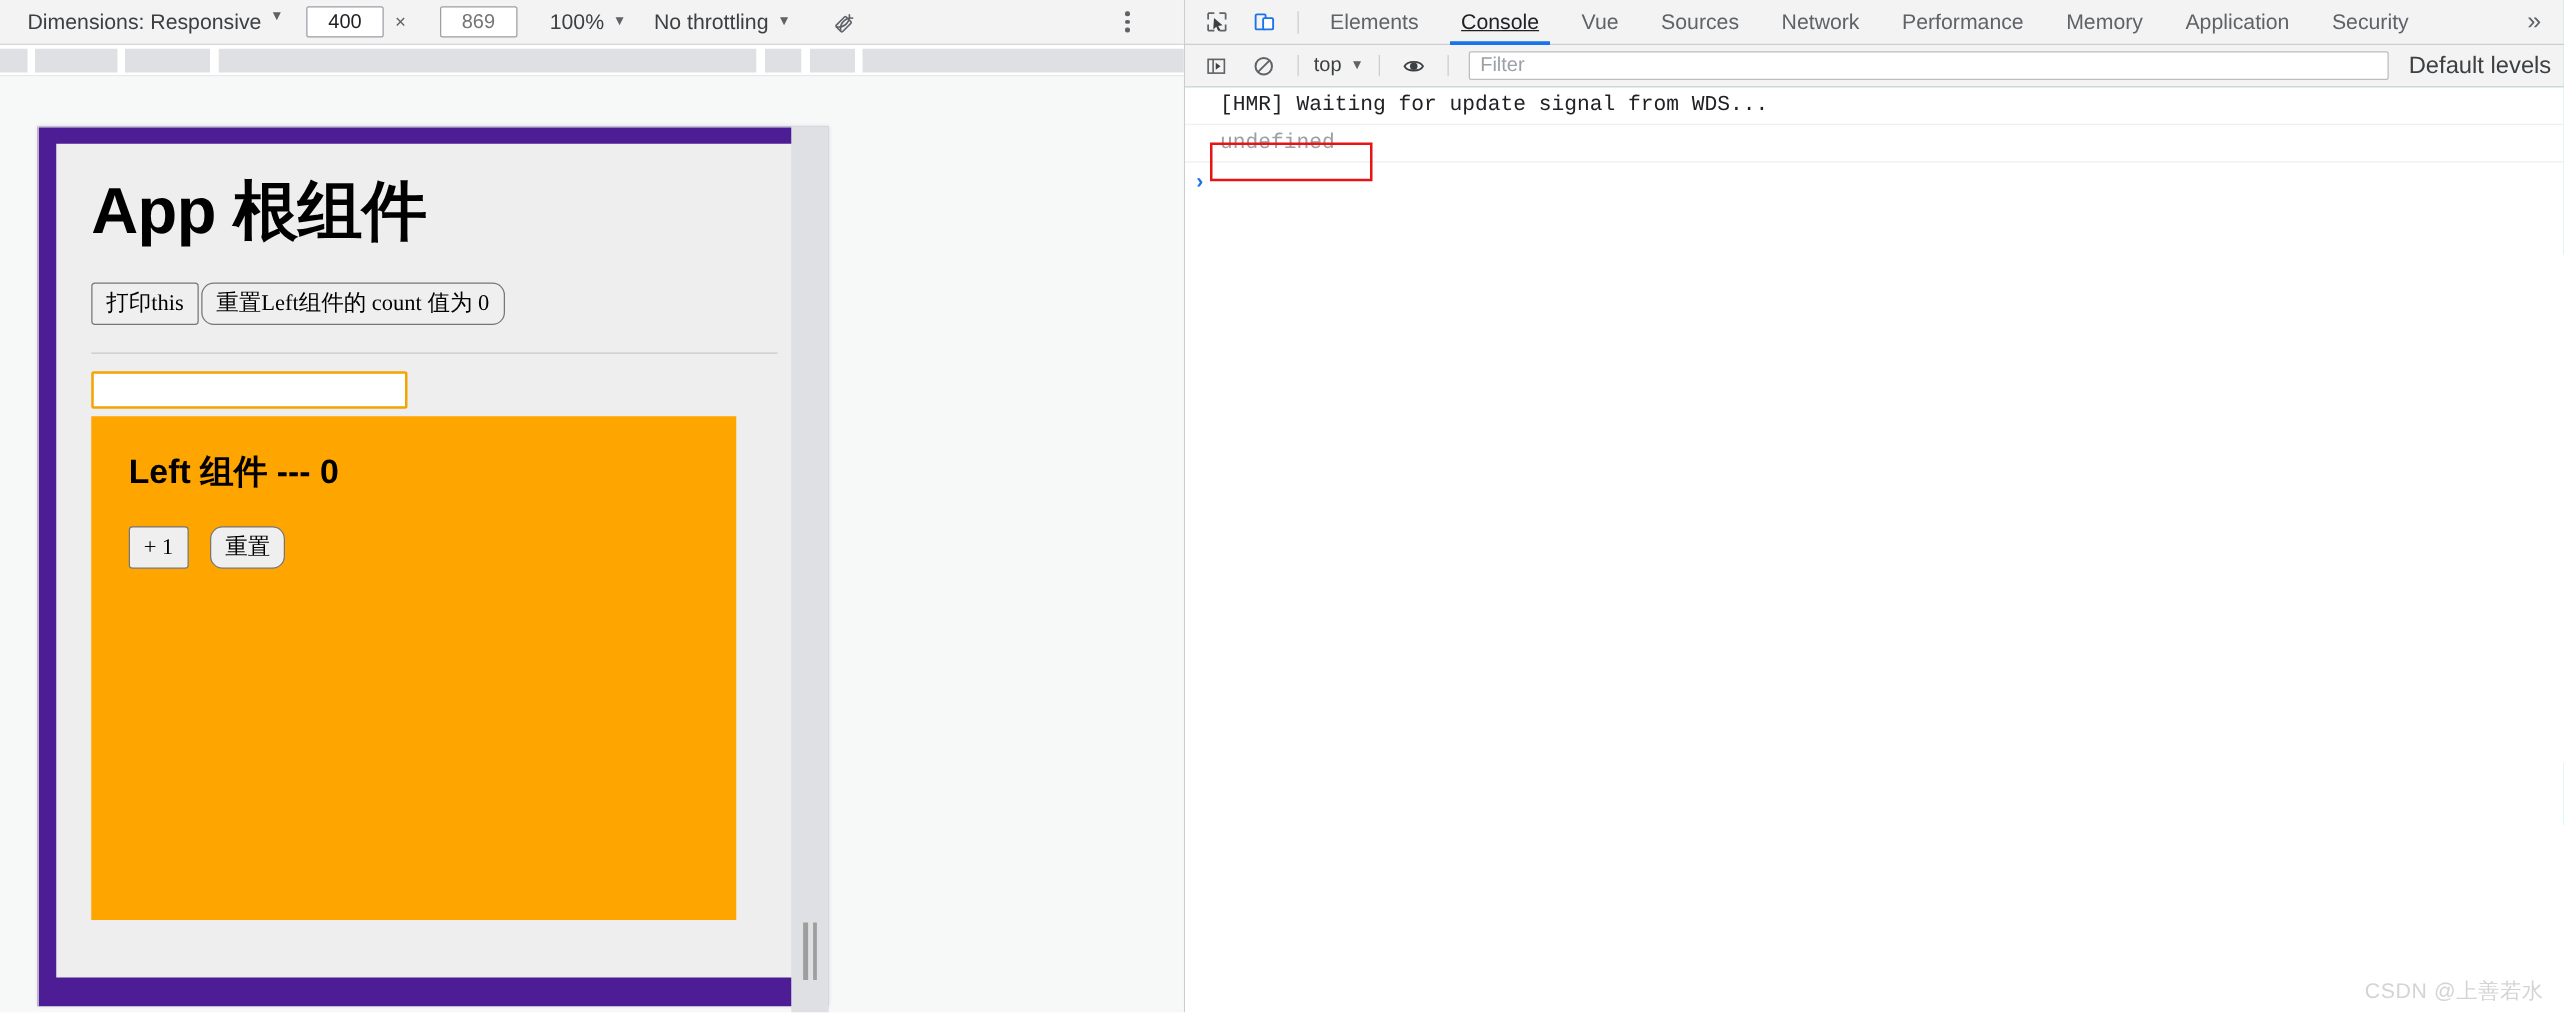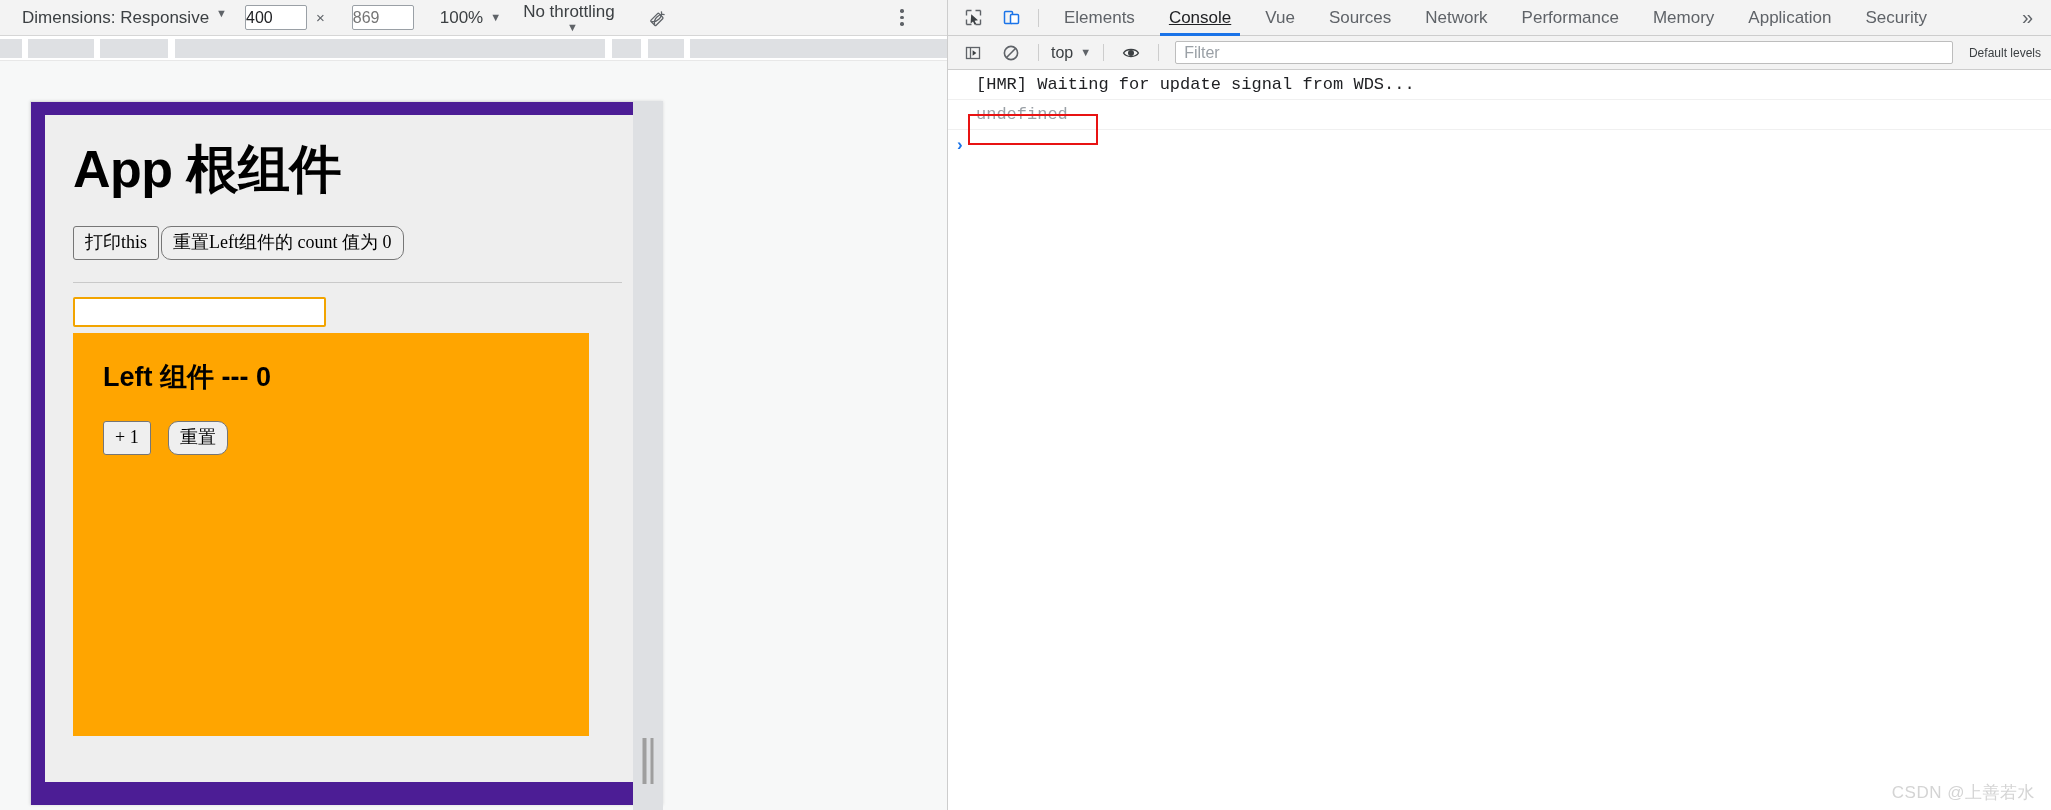--- a/index.html
+++ b/index.html
@@ -43,26 +43,27 @@
   .dt-group { display: flex; }
   .dim-input {
     width: 62px; height: 25px;
     margin-left: 18px;
     border: 1px solid #9aa0a6;
     border-radius: 2px;
     background: #ffffff;
     font-family: "Liberation Sans", sans-serif;
     font-size: 16px;
     color: #202124;
+    text-align: center;
     outline: none;
   }
   .dim-input.placeholder-style { color: #9aa0a6; }
   .dim-x { margin: 0 9px; font-size: 15px; color: #5f6368; }
   .zoom-sel { margin-left: 26px; display: flex; align-items: center; }
-  .throttle-sel { margin-left: 22px; display: flex; align-items: center; flex-direction: column; }
+  .throttle-sel { margin-left: 22px; display: flex; align-items: center; }
   .rotate-btn {
     margin-left: 30px;
     width: 26px; height: 26px;
     display: flex; align-items: center; justify-content: center;
   }
   .kebab {
     position: absolute;
     right: 34px; top: 50%;
     transform: translateY(-50%);
     width: 22px; height: 22px;
@@ -249,21 +250,21 @@
     background: #ffffff;
     border: 1px solid #bdbdbd;
     border-radius: 2px;
     display: flex; align-items: center;
     padding: 0 8px;
     font-size: 16px;
     color: #9aa0a6;
   }
   .levels-sel {
     margin-left: 16px; margin-right: 2px;
-    font-size: 12px; color: #3c4043;
+    font-size: 19px; color: #3c4043;
     white-space: nowrap;
   }
 
   .console-body {
     flex: 1 1 auto;
     position: relative;
     background: #ffffff;
     overflow: hidden;
   }
   .console-line {

